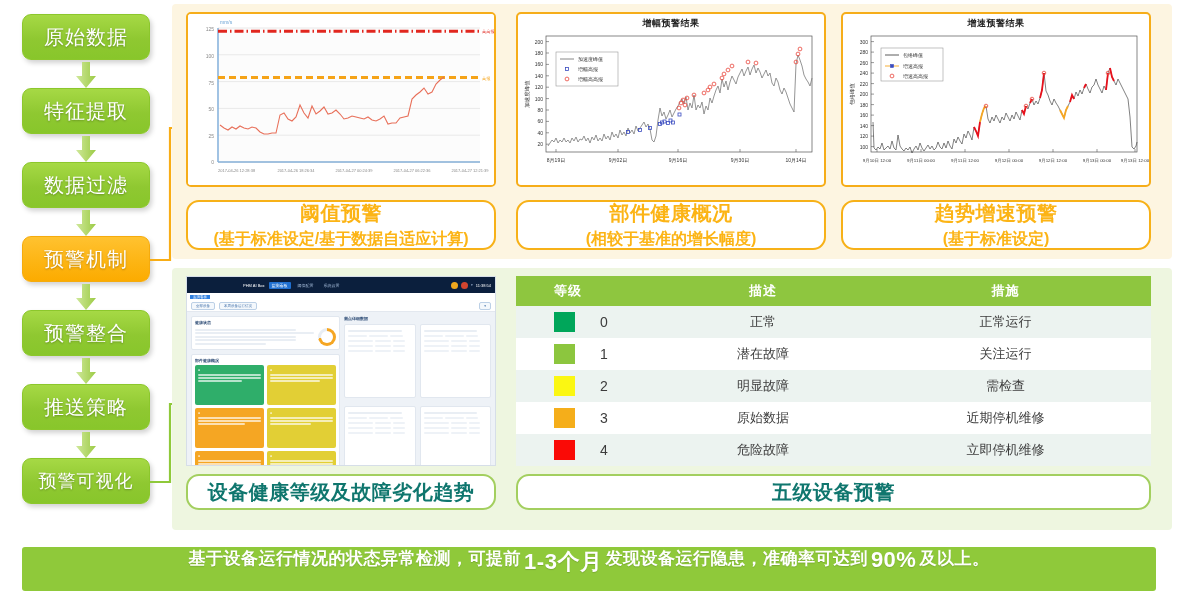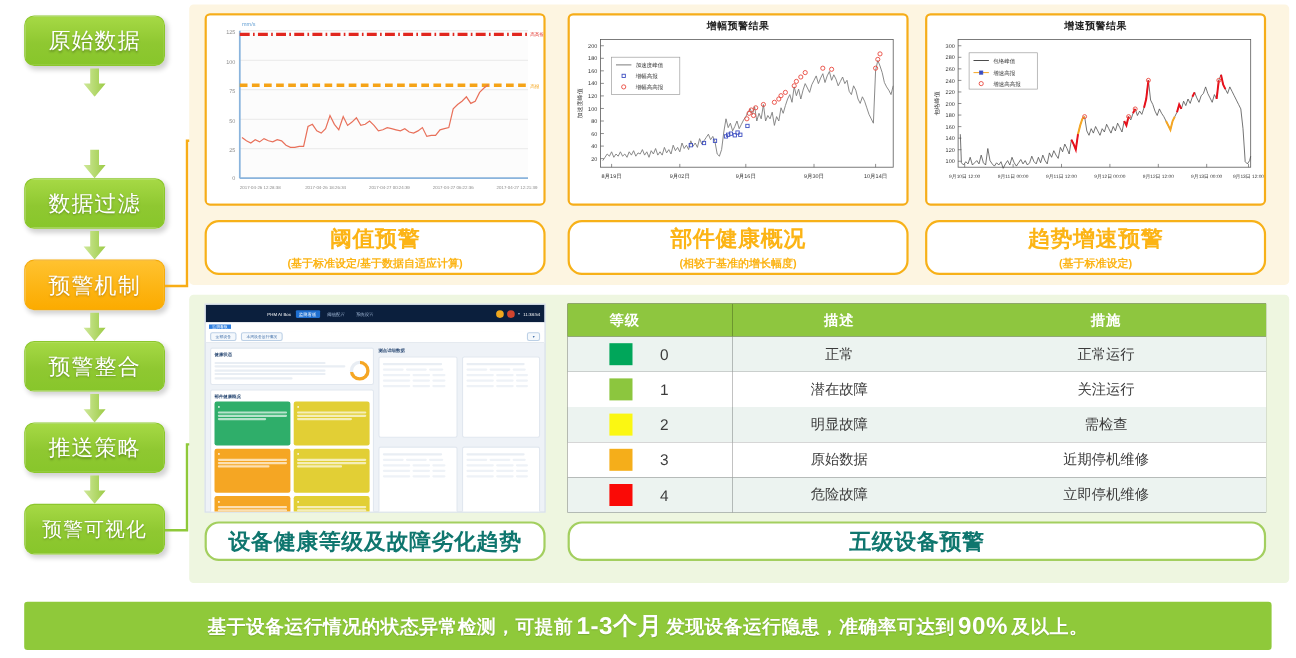--- a/index.html
+++ b/index.html
@@ -66,21 +66,21 @@
 
   
   .pill {
     position: absolute; border-radius: 13px; background: #ffffff;
     display: flex; flex-direction: column; align-items: center;
     justify-content: center; text-align: center;
   }
   .pill.orange { border: 2px solid #f7b118; }
   .pill.green  { border: 2px solid #a3cf5f; }
   .pill .t1 { font-size: 20px; font-weight: bold; letter-spacing: .5px; }
-  .pill .t2 { font-size: 10px; font-weight: bold; margin-top: 2px; }
+  .pill .t2 { font-size: 16px; font-weight: bold; margin-top: 2px; }
   .pill.orange .t1, .pill.orange .t2 { color: #fcb415; }
   .pill.green  .t1 { color: #0f766e; }
 
   #cap1 { left: 14px;  top: 196px; width: 310px; height: 50px; }
   #cap2 { left: 344px; top: 196px; width: 310px; height: 50px; }
   #cap3 { left: 669px; top: 196px; width: 310px; height: 50px; }
 
   #cap4 { left: 14px;  top: 206px; width: 310px; height: 36px; }
   #cap5 { left: 344px; top: 206px; width: 635px; height: 36px; }
 
@@ -138,21 +138,21 @@
   .swatch {
     display: inline-block; width: 21px; height: 20px; vertical-align: middle;
     margin-right: 25px;
   }
   .lvl { display:inline-block; vertical-align: middle; font-size: 14px; }
 
   
   #banner {
     position: absolute; left: 22px; top: 547px; width: 1134px; height: 44px;
     background: #8fc93a; border-radius: 3px;
-    display: flex; align-items: center; justify-content: center;
+    display: flex; align-items: flex-start; justify-content: center;
     color: #ffffff; font-weight: bold; font-size: 17px; letter-spacing: .5px;
     text-shadow: 0 1px 1px rgba(0,0,0,.15);
   }
   #banner .big { font-size: 22px; margin: 0 3px; }
 </style>
 </head>
 <body>
 
 <div id="flow">
 
@@ -162,20 +162,23 @@
   <svg class="flow-arrow" style="top:62px" viewBox="0 0 22 26">
     <defs>
         <linearGradient id="ag" x1="0" y1="0" x2="1" y2="0">
           <stop offset="0" stop-color="#cfe89a"></stop>
           <stop offset="1" stop-color="#9ccb45"></stop>
         </linearGradient>
       </defs>
     <polygon points="7,0 15,0 15,14 21,14 11,26 1,14 7,14" fill="url(#ag)"></polygon>
   </svg>
 
+  <div class="flow-node green" style="top:88px">
+      <span>特征提取</span>
+    </div>
   <svg class="flow-arrow" style="top:136px" viewBox="0 0 22 26">
       <polygon points="7,0 15,0 15,14 21,14 11,26 1,14 7,14" fill="url(#ag)"></polygon>
     </svg>
 
   <div class="flow-node green" style="top:162px">
       <span>数据过滤</span>
     </div>
   <svg class="flow-arrow" style="top:210px" viewBox="0 0 22 26">
       <polygon points="7,0 15,0 15,14 21,14 11,26 1,14 7,14" fill="url(#ag)"></polygon>
     </svg>

